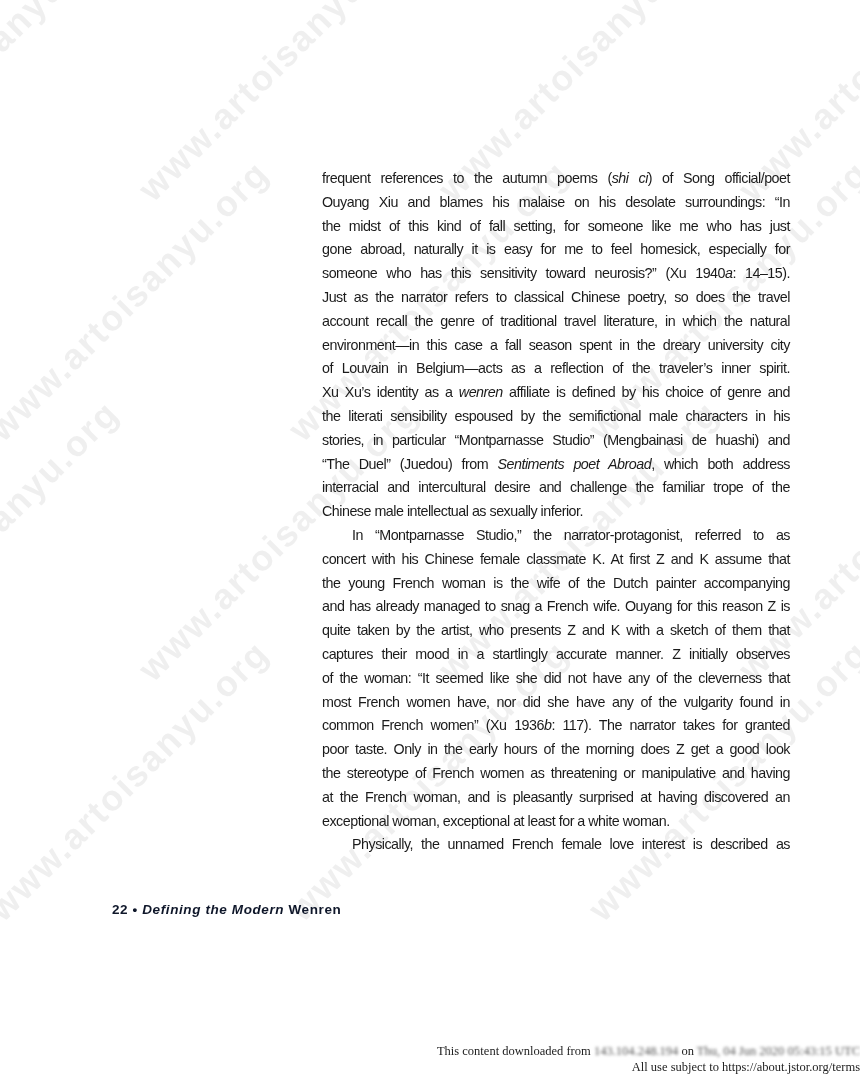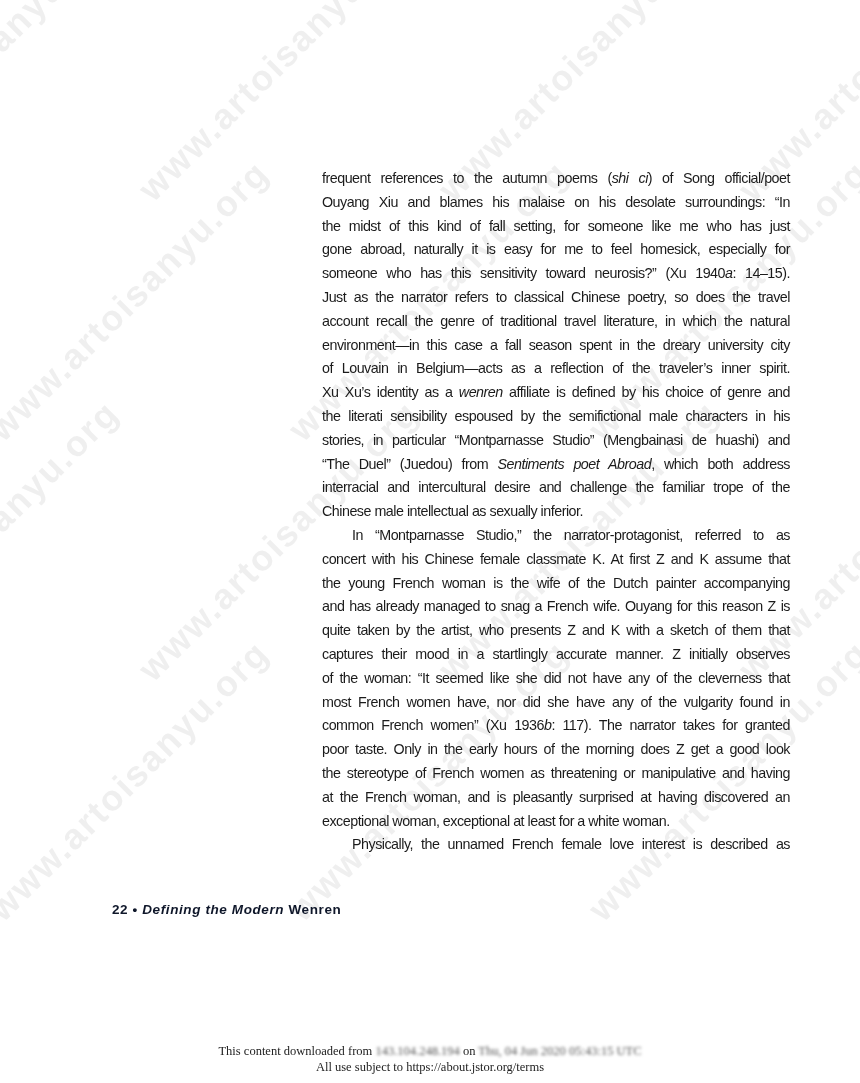--- a/index.html
+++ b/index.html
@@ -22,21 +22,21 @@
   .line { text-align:justify; text-align-last:justify; }
   .line.nojust { text-align-last:left; }
   .line.indent { text-indent:30px; }
   .it { font-style:italic; }
   .pgfoot {
     position:absolute; left:72px; top:902px; z-index:1;
     font-size:13.5px; font-weight:bold; letter-spacing:0.6px; color:#0f172a;margin-left:40px;
   }
   .jstor {
     position:absolute; left:0; top:1044px; width:100%; z-index:1;
-    text-align:center; font-family:"Liberation Serif", serif;
+    text-align:right; font-family:"Liberation Serif", serif;
     font-size:12.5px; line-height:15.5px; color:#222222;
   }
   .redacted { filter:blur(1.8px); color:#555555; }
 </style>
 </head>
 <body>
 
 <div class="page">
   <div class="wm-layer">
       <span class="wm" style="left: -170px; top: 180px;">www.artoisanyu.org</span>

